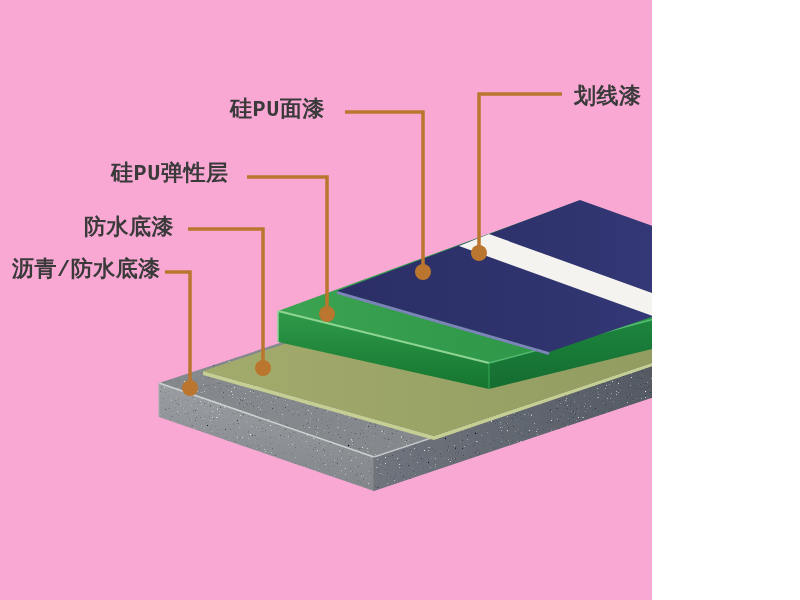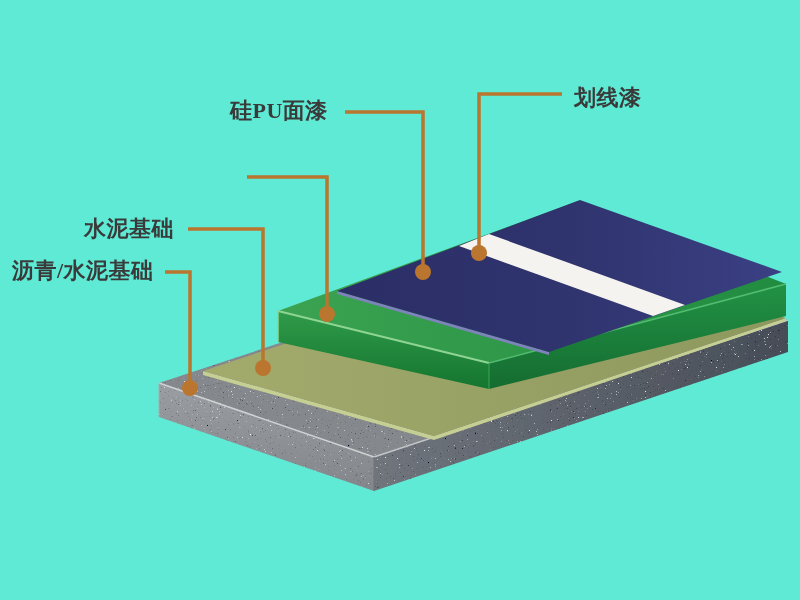--- a/index.html
+++ b/index.html
@@ -1,21 +1,21 @@
 <!DOCTYPE html>
 <html><head>
 <meta charset="utf-8">
 <style>
   html, body { margin: 0; padding: 0; background: #ffffff; }
   #canvas {
     position: relative;
-    width: 800px; height: 600px;
-    background: #5eead4;
+    width: 652px; height: 600px;
+    background: #f9a8d4;
     overflow: hidden;
-    font-family: Liberation Serif, serif;
+    font-family: Liberation Mono, monospace;
   }
   #scene { position: absolute; left: 0; top: 0; }
   .layer-label {
     position: absolute;
     font-size: 22px;
     font-weight: 700;
     color: #3a3a3a;
     letter-spacing: 0.5px;
     white-space: nowrap;
     line-height: 1.15;
@@ -120,15 +120,16 @@
       <polyline stroke="#ba762e" stroke-width="3.5" points="188,229 263,229 263,368"></polyline>
       <circle cx="263" cy="368" r="8" fill="#ba762e" stroke="none"></circle>
 
       <polyline stroke="#ba762e" stroke-width="3.5" points="165,272 190,272 190,388"></polyline>
       <circle cx="190" cy="388" r="8" fill="#ba762e" stroke="none"></circle>
     </g>
   </svg>
 
   <div class="layer-label" style="left:230px; top:98px;">硅PU面漆</div>
   <div class="layer-label" style="left:574px; top:85px;">划线漆</div>
-  <div class="layer-label" style="left:84px; top:216px;">水泥基础</div>
-  <div class="layer-label" style="left:12px; top:258px;">沥青/水泥基础</div>
+  <div class="layer-label" style="left:111px; top:162px;">硅PU弹性层</div>
+  <div class="layer-label" style="left:84px; top:216px;">防水底漆</div>
+  <div class="layer-label" style="left:12px; top:258px;">沥青/防水底漆</div>
 </div>
 
 </body></html>

